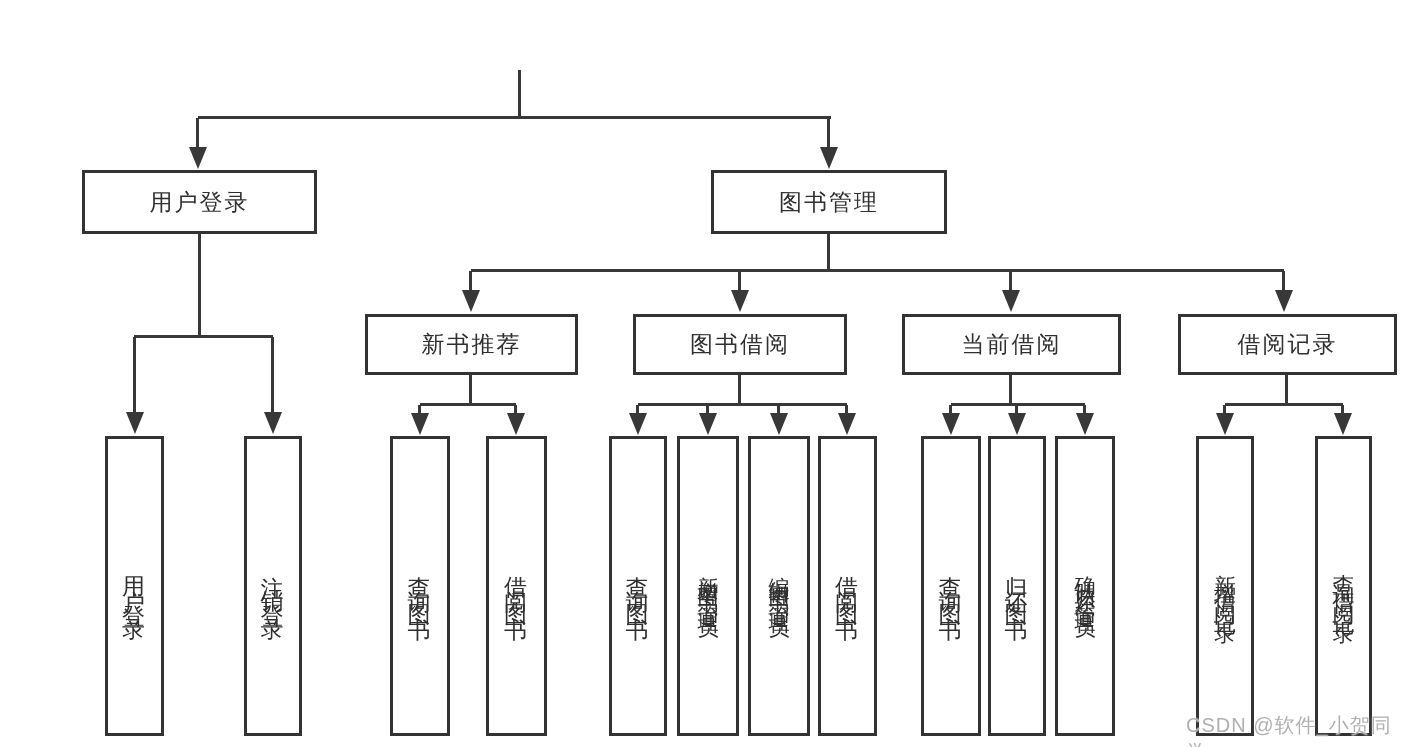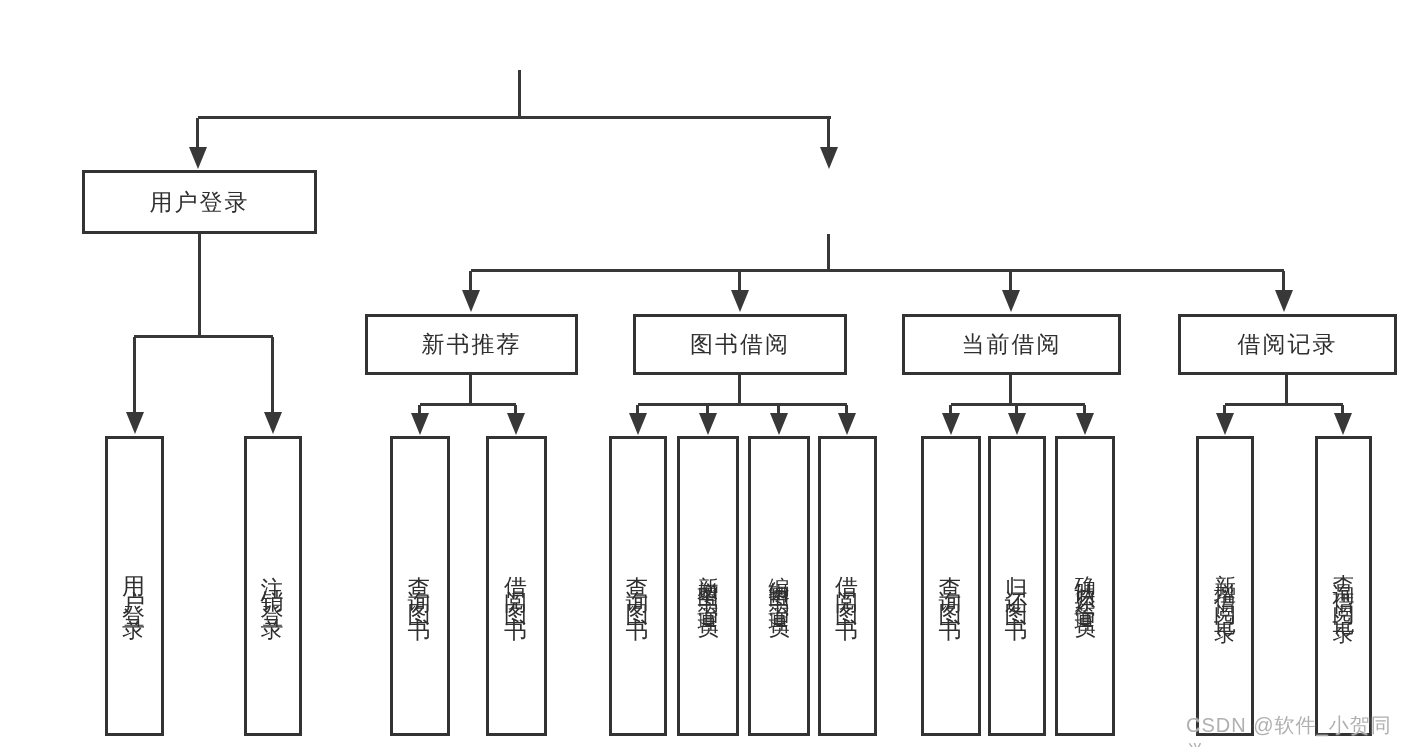--- a/index.html
+++ b/index.html
@@ -41,20 +41,23 @@
 
   <div class="vl" style="left:518px;top:70px;height:48px;"></div>
   <div class="hl" style="left:198px;top:116px;width:633px;"></div>
   <div class="vl" style="left:196px;top:118px;height:32px;"></div>
   <div class="ah" style="left:189px;top:147px;"></div>
   <div class="vl" style="left:827px;top:118px;height:32px;"></div>
   <div class="ah" style="left:820px;top:147px;"></div>
 
   <div class="hbox" style="left:82px;top:170px;width:235px;height:64px;">
     <span>用户登录</span>
+  </div>
+  <div class="hbox" style="left:711px;top:170px;width:236px;height:64px;">
+    <span>图书管理</span>
   </div>
 
   <div class="vl" style="left:198px;top:234px;height:103px;"></div>
   <div class="hl" style="left:134px;top:335px;width:139px;"></div>
   <div class="vl" style="left:133px;top:337px;height:76px;"></div>
   <div class="ah" style="left:126px;top:412px;"></div>
   <div class="vl" style="left:271px;top:337px;height:76px;"></div>
   <div class="ah" style="left:264px;top:412px;"></div>
 
   <div class="vl" style="left:827px;top:234px;height:37px;"></div>

